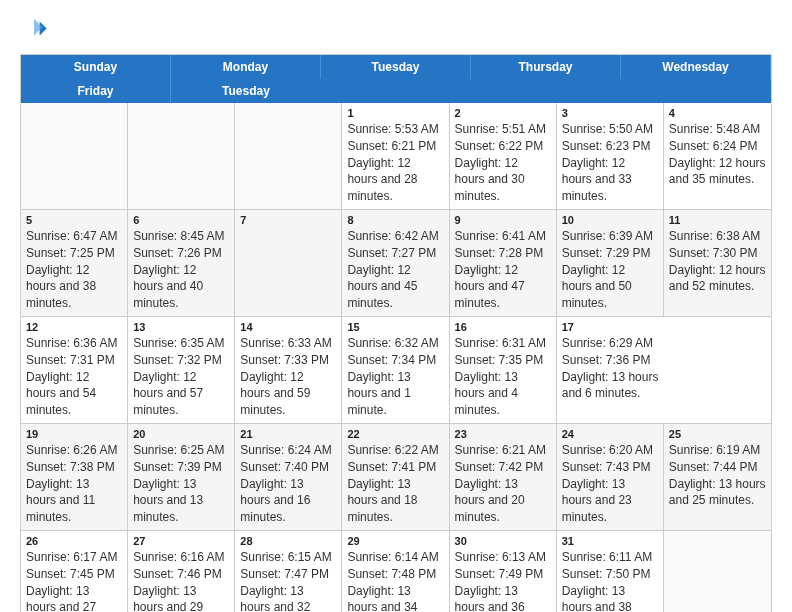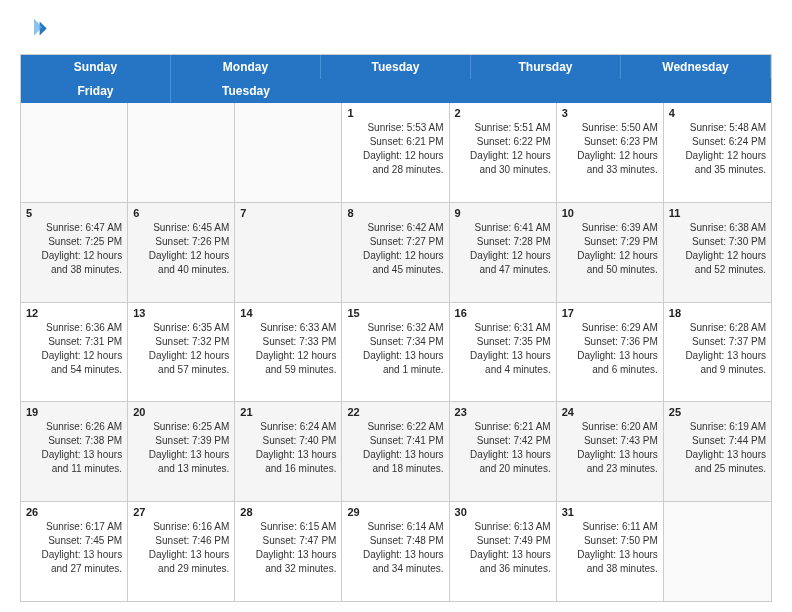--- a/index.html
+++ b/index.html
@@ -97,24 +97,23 @@
     .cal-cell:last-child { border-right: none; }
     .cal-cell.empty { background: #f9f9f9; }
     .cal-cell.alt-bg { background: #f5f5f5; }
     .day-num {
       font-size: 11px;
       font-weight: bold;
       margin-bottom: 2px;
       color: #222;
     }
     .cell-text {
-      font-size: 10px;
+      font-size: 12px;
       line-height: 1.4;
       color: #333;
-      text-align: right;
     }
   </style>
 </head>
 <body>
 
 <div class="page">
   <div class="header">
     <div class="logo">
       <svg class="logo-icon" viewBox="0 0 40 40">
         <polygon points="28,8 38,18 28,28" fill="#2575c4"></polygon>
@@ -178,21 +177,21 @@
         <div class="cal-row">
           <div class="cal-cell alt-bg">
             <div class="day-num">5</div>
             <div class="cell-text">Sunrise: 6:47 AM
 Sunset: 7:25 PM
 Daylight: 12 hours
 and 38 minutes.</div>
           </div>
           <div class="cal-cell alt-bg">
             <div class="day-num">6</div>
-            <div class="cell-text">Sunrise: 6:45 AM
+            <div class="cell-text">Sunrise: 8:45 AM
 Sunset: 7:26 PM
 Daylight: 12 hours
 and 40 minutes.</div>
           </div>
           <div class="cal-cell alt-bg">
             <div class="day-num">7</div>
           </div>
           <div class="cal-cell alt-bg">
             <div class="day-num">8</div>
             <div class="cell-text">Sunrise: 6:42 AM
@@ -257,27 +256,20 @@
 Sunset: 7:35 PM
 Daylight: 13 hours
 and 4 minutes.</div>
           </div>
           <div class="cal-cell">
             <div class="day-num">17</div>
             <div class="cell-text">Sunrise: 6:29 AM
 Sunset: 7:36 PM
 Daylight: 13 hours
 and 6 minutes.</div>
-          </div>
-          <div class="cal-cell">
-            <div class="day-num">18</div>
-            <div class="cell-text">Sunrise: 6:28 AM
-Sunset: 7:37 PM
-Daylight: 13 hours
-and 9 minutes.</div>
           </div>
         </div>
         <div class="cal-row">
           <div class="cal-cell alt-bg">
             <div class="day-num">19</div>
             <div class="cell-text">Sunrise: 6:26 AM
 Sunset: 7:38 PM
 Daylight: 13 hours
 and 11 minutes.</div>
           </div>

